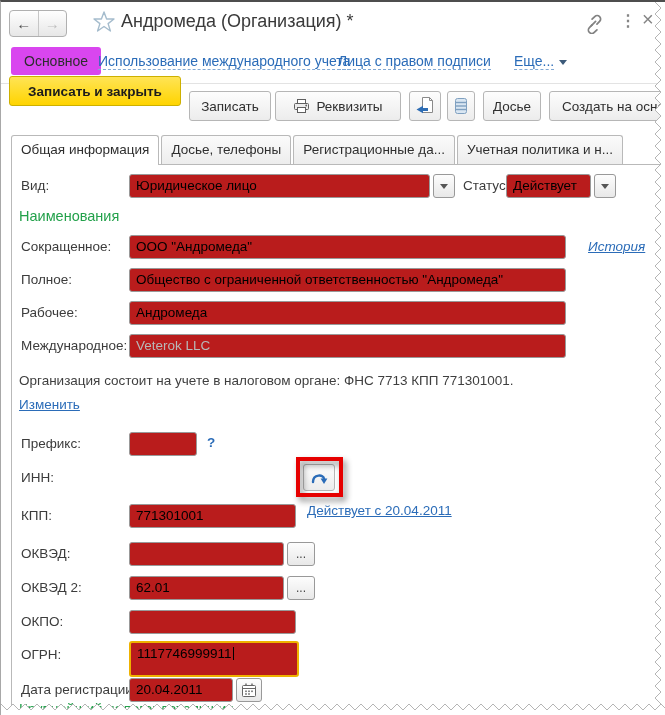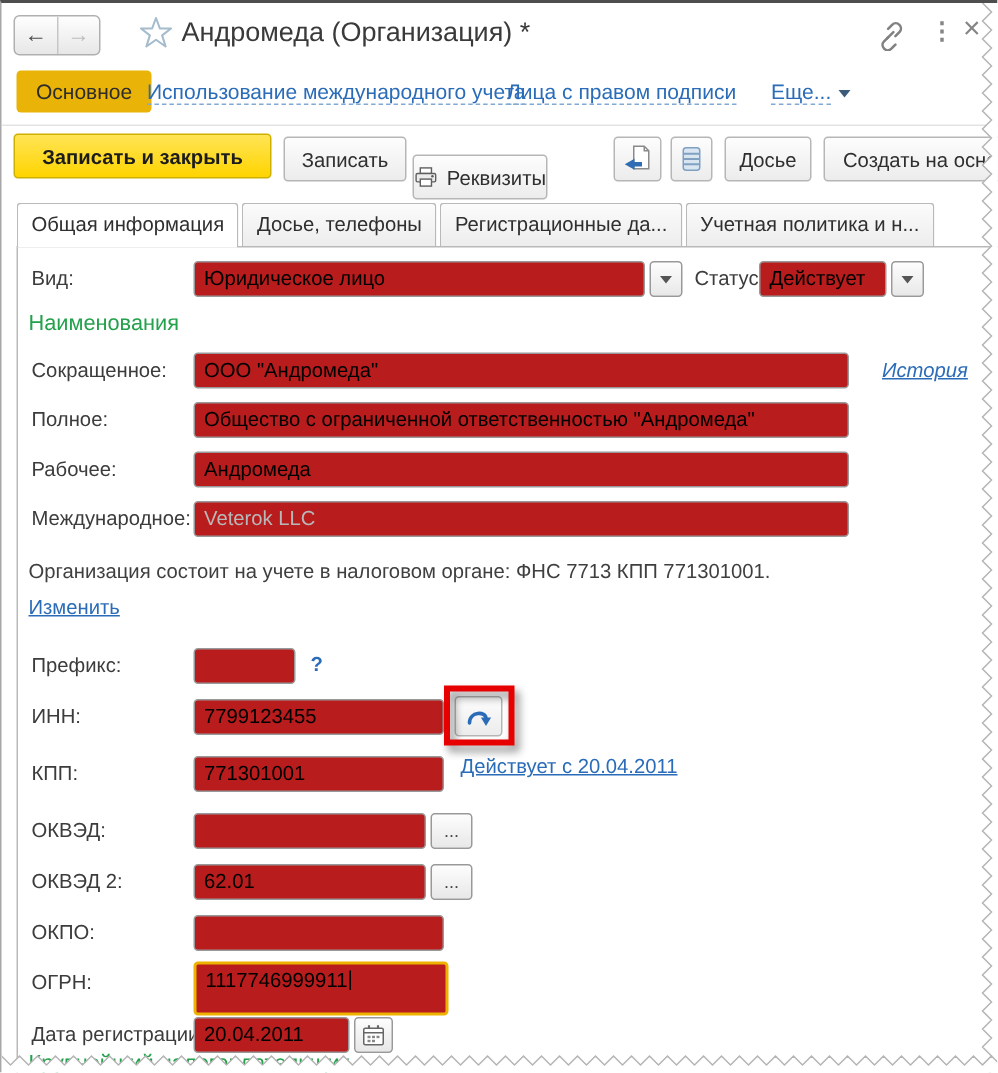--- a/index.html
+++ b/index.html
@@ -21,21 +21,21 @@
   .combo{position:absolute;width:22px;height:24px;border:1px solid #999;border-radius:3px;
          background:linear-gradient(#fdfdfd,#e8e8e8);display:flex;align-items:center;justify-content:center;cursor:pointer}
   .caret{width:0;height:0;border-left:4px solid transparent;border-right:4px solid transparent;border-top:5px solid #555}
   .btn{position:absolute;height:30px;border:1px solid #b6b6b6;border-radius:3px;cursor:pointer;
        background:linear-gradient(#fdfdfd,#ececec);font-size:13.5px;color:#2f2f2f;
        display:flex;align-items:center;justify-content:center;gap:6px}
   .btn-yellow{background:linear-gradient(#ffe455,var(--primary-yellow));border-color:#cdb000;font-weight:bold;color:#1c1c1c}
   .link{position:absolute;font-size:13.5px;color:var(--link-blue);text-decoration:underline;cursor:pointer;white-space:nowrap}
   .dashed-link{position:absolute;font-size:14px;color:var(--link-blue);text-decoration:none;
                border-bottom:1px dashed #82a9d4;cursor:pointer;white-space:nowrap}
-  .navbtn{position:absolute;height:28px;padding:0 13px;background:#eab308;border-radius:3px;
+  .navbtn{position:absolute;height:28px;padding:0 13px;background:#d946ef;border-radius:3px;
           font-size:14px;color:#2d2d2d;display:flex;align-items:center;cursor:pointer}
   .tabbar{position:absolute;left:10px;top:133px;display:flex;gap:2px;z-index:3}
   .tab{height:29px;line-height:28px;padding:0 9px;border:1px solid #b9b9b9;border-bottom:none;
        border-radius:3px 3px 0 0;background:linear-gradient(#fbfbfb,#ededed);font-size:13.5px;color:#2f2f2f;cursor:pointer;white-space:nowrap}
   .tab.active{background:#fff;height:30px;font-color:#000;position:relative;z-index:4}
   .panel{position:absolute;left:10px;top:162px;width:680px;height:610px;border:1px solid #b9b9b9;background:#fff}
   .section-h{position:absolute;font-size:14.5px;color:var(--section-green);white-space:nowrap}
   .ibtn{position:absolute;height:30px;border:1px solid #b6b6b6;border-radius:3px;cursor:pointer;
         background:linear-gradient(#fdfdfd,#ececec);display:flex;align-items:center;justify-content:center}
   .navgroup{position:absolute;left:8px;top:8px;width:58px;height:27px;border:1px solid #b0b0b0;border-radius:4px;
@@ -82,27 +82,27 @@
   <div class="dashed-link" style="left:337px;top:51px">Лица с правом подписи</div>
   <div class="dashed-link" style="left:513px;top:51px">
     <span>Еще...</span>
   </div>
   <div class="abs" style="left:558px;top:58px">
     <div class="caret" style="border-top-color:#3c5a7a"></div>
   </div>
 
   <div class="sep"></div>
 
-  <div class="btn btn-yellow" style="left:8px;top:87px;width:172px">
+  <div class="btn btn-yellow" style="left:8px;top:74px;width:172px">
     <span>Записать и закрыть</span>
   </div>
   <div class="btn" style="left:188px;top:89px;width:82px">
     <span>Записать</span>
   </div>
-  <div class="btn" style="left:274px;top:101px;width:90px">
+  <div class="btn" style="left:274px;top:89px;width:126px">
     <svg width="17" height="16" viewBox="0 0 17 16">
       <rect x="4.5" y="1.5" width="8" height="4" fill="#fff" stroke="#5f5f5f"></rect>
       <rect x="1.5" y="5.5" width="14" height="6" rx="1" fill="#ececec" stroke="#5f5f5f"></rect>
       <rect x="4.5" y="9.5" width="8" height="5" fill="#fff" stroke="#5f5f5f"></rect>
       <circle cx="13.2" cy="7.5" r="0.9" fill="#5f5f5f"></circle>
     </svg>
     <span>Реквизиты</span>
   </div>
   <div class="ibtn" style="left:408px;top:89px;width:32px">
     <svg width="22" height="22" viewBox="0 0 22 22">
@@ -164,21 +164,20 @@
   </div>
 
   <div class="lbl" style="left:18px;top:371px;color:#3f3f3f">Организация состоит на учете в налоговом органе: ФНС 7713 КПП 771301001.</div>
   <div class="link" style="left:18px;top:395px">Изменить</div>
 
   <div class="lbl" style="left:20px;top:434px">Префикс:</div>
   <div class="textbox" style="left:128px;top:430px;width:68px"></div>
   <div class="link" style="left:206px;top:433px;font-weight:bold;text-decoration:none">?</div>
 
   <div class="lbl" style="left:20px;top:468px">ИНН:</div>
-  <div class="textbox" style="left:128px;top:464px;width:167px">7799123455</div>
   <div class="ibtn" style="left:302px;top:462px;width:32px;height:27px">
     <svg width="20" height="18" viewBox="0 0 20 18">
       <path d="M4 13 C4 5, 15 5, 15 10" fill="none" stroke="#2b6cb8" stroke-width="2.4" stroke-linecap="round"></path>
       <polygon points="11.6,9.4 18.4,9.4 15,15" fill="#2b6cb8"></polygon>
     </svg>
   </div>
   <div class="red-box"></div>
 
   <div class="lbl" style="left:20px;top:506px">КПП:</div>
   <div class="textbox" style="left:128px;top:502px;width:167px">771301001</div>

